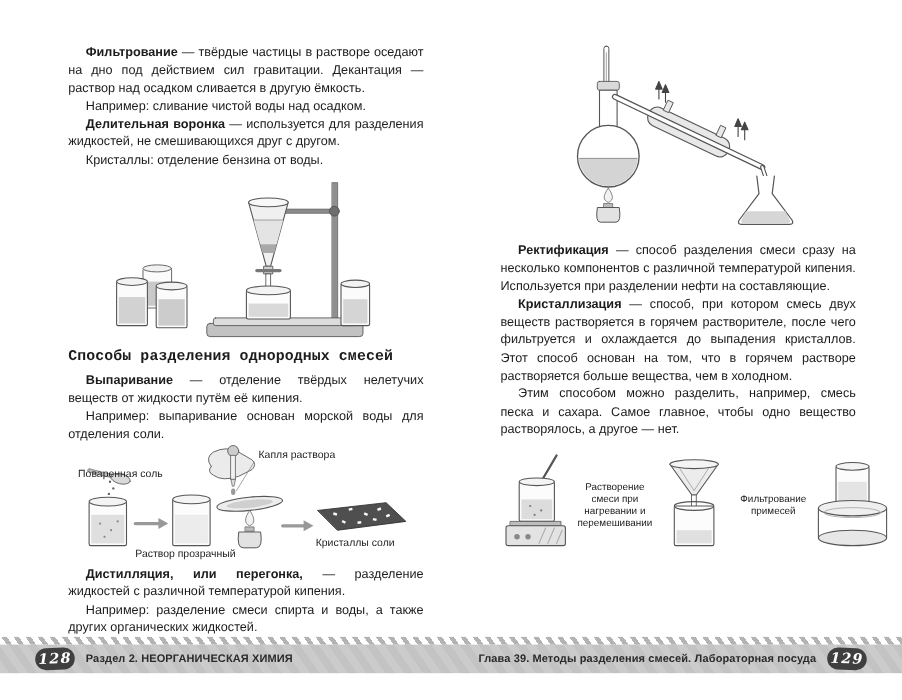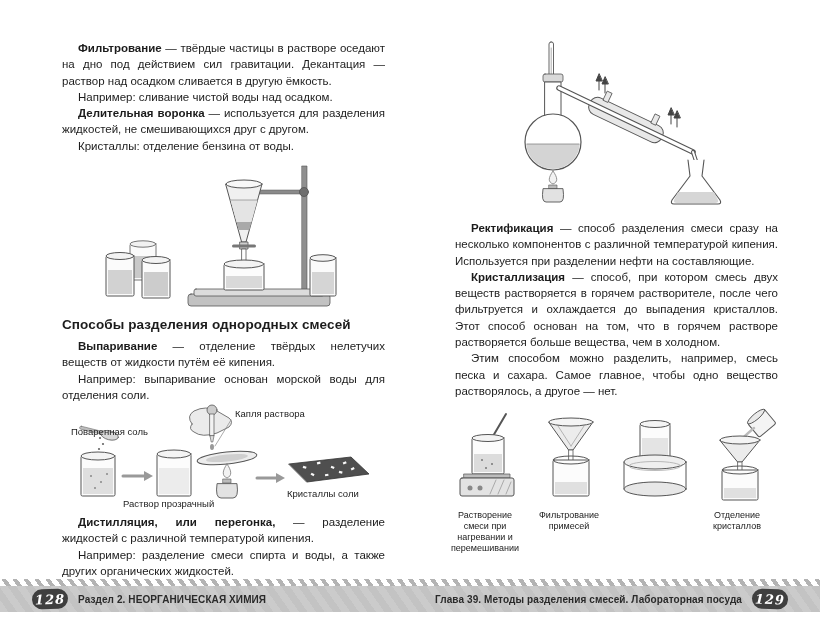--- a/index.html
+++ b/index.html
@@ -13,21 +13,21 @@
   .col { position:absolute; width:323px; font-size:11.5px; line-height:16.3px; text-align:justify; }
   .col p { text-indent:16px; }
   .col b { font-weight:bold; }
   .heading { position:absolute; font-size:13.5px; font-weight:bold; letter-spacing:.1px; }
   
   .fig { position:absolute; }
   .fig svg { display:block; }
   .fig-label { position:absolute; font-size:9.5px; line-height:11px; color:#222; white-space:nowrap; }
   
   .cryst-row { position:absolute; display:flex; justify-content:space-between; align-items:flex-start; }
-  .cryst-item { display:flex; flex-direction:column; }
+  .cryst-item { display:flex; align-items:center; }
   .cryst-caption { margin-top:7px; font-size:9px; line-height:11px; text-align:center; width:70px; color:#222; }
   
   .footer-band {
     position:absolute; left:0; right:0; top:586px; height:26px;
     background:repeating-linear-gradient(55deg,#cbcbcb 0 7px,#c3c3c3 7px 14px);
   }
   .footer-band::before {
     content:""; position:absolute; left:0; right:0; top:-7px; height:7px;
     background:repeating-linear-gradient(55deg,transparent 0 5px,#b3b3b3 5px 9px);
   }
@@ -103,21 +103,21 @@
       </g>
 
       <g>
         <rect x="210" y="98" width="26" height="38" rx="1.5" fill="#fbfbfb" stroke="#555" stroke-width="1"></rect>
         <rect x="212" y="112" width="22" height="22" fill="#d5d5d5"></rect>
         <ellipse cx="223" cy="98" rx="13" ry="3.3" fill="#f3f3f3" stroke="#555" stroke-width="1"></ellipse>
       </g>
     </svg>
   </div>
 
-  <div class="heading" style="left:62px; top:317px;">Способы разделения однородных смесей</div>
+  <div class="heading" style="left:62px; top:317px;font-family:Liberation Mono, monospace;">Способы разделения однородных смесей</div>
 
   <div class="col" style="left:62px; top:338px;">
     <p><b>Выпаривание</b><span> — отделение твёрдых нелетучих веществ от жидкости путём её кипения.</span></p>
     <p>Например: выпаривание основан морской воды для отделения соли.</p>
   </div>
 
   <div class="fig" style="left:55px; top:400px; width:340px; height:112px;">
     <svg viewBox="0 0 340 112" width="340" height="112">
 
       <g transform="translate(26,22) rotate(14)">

